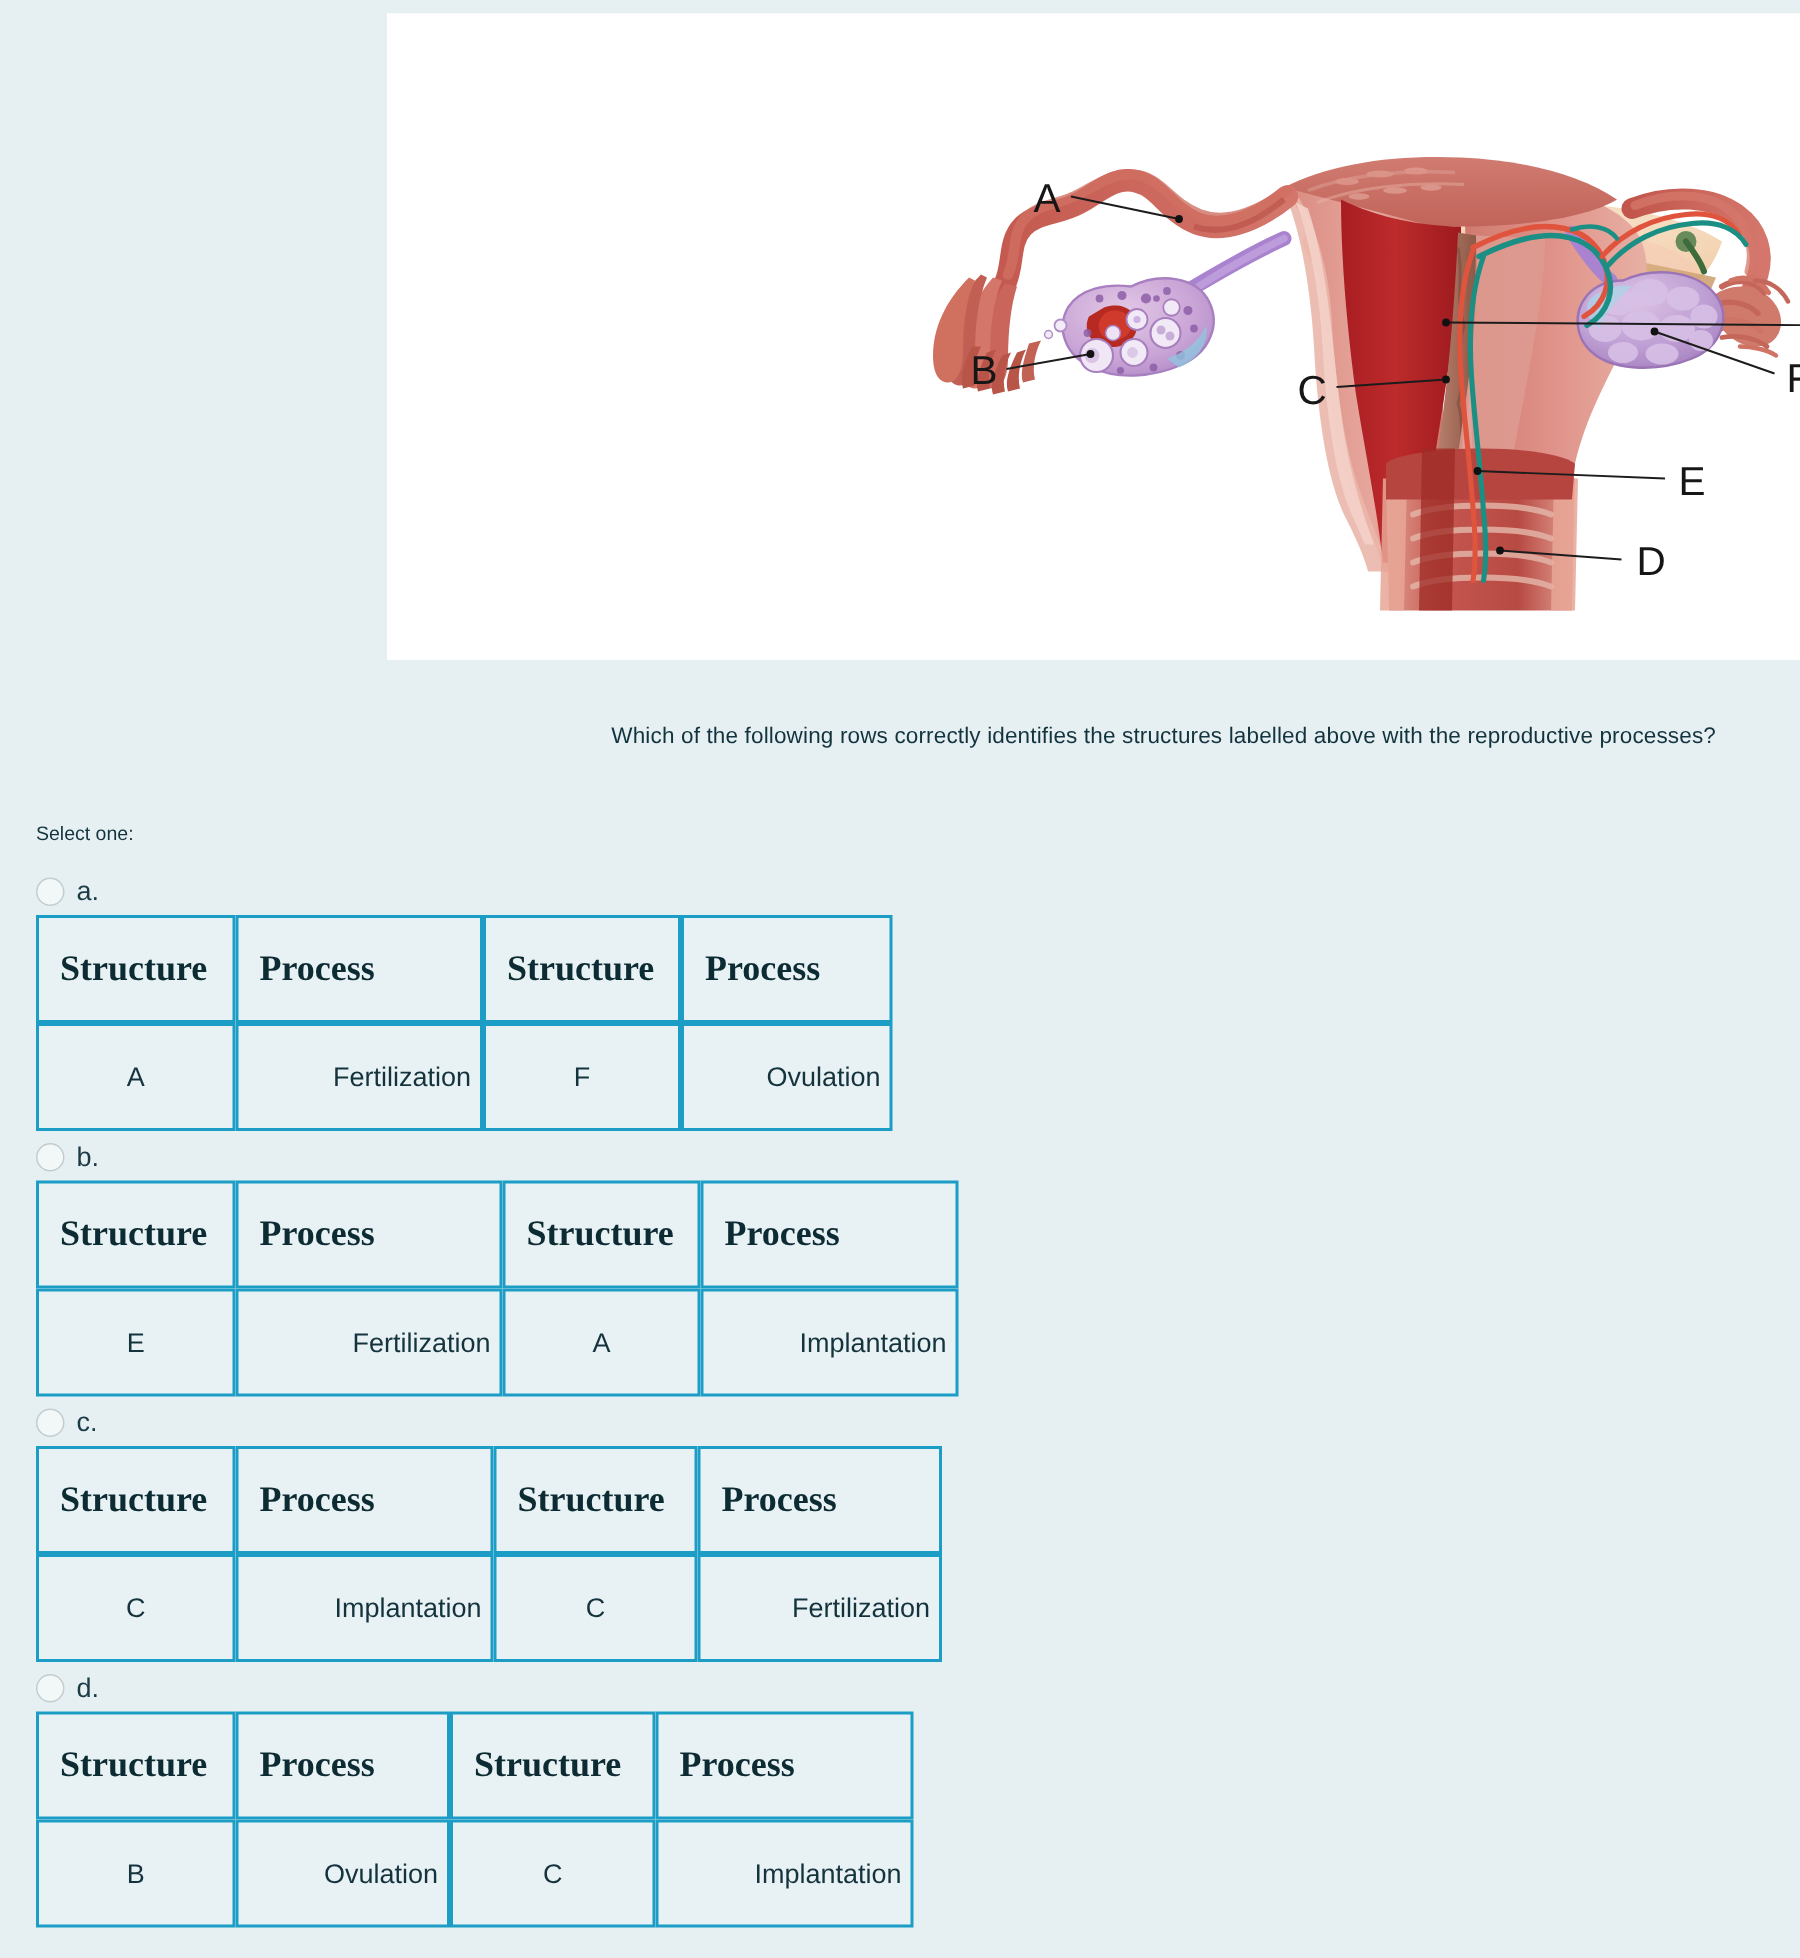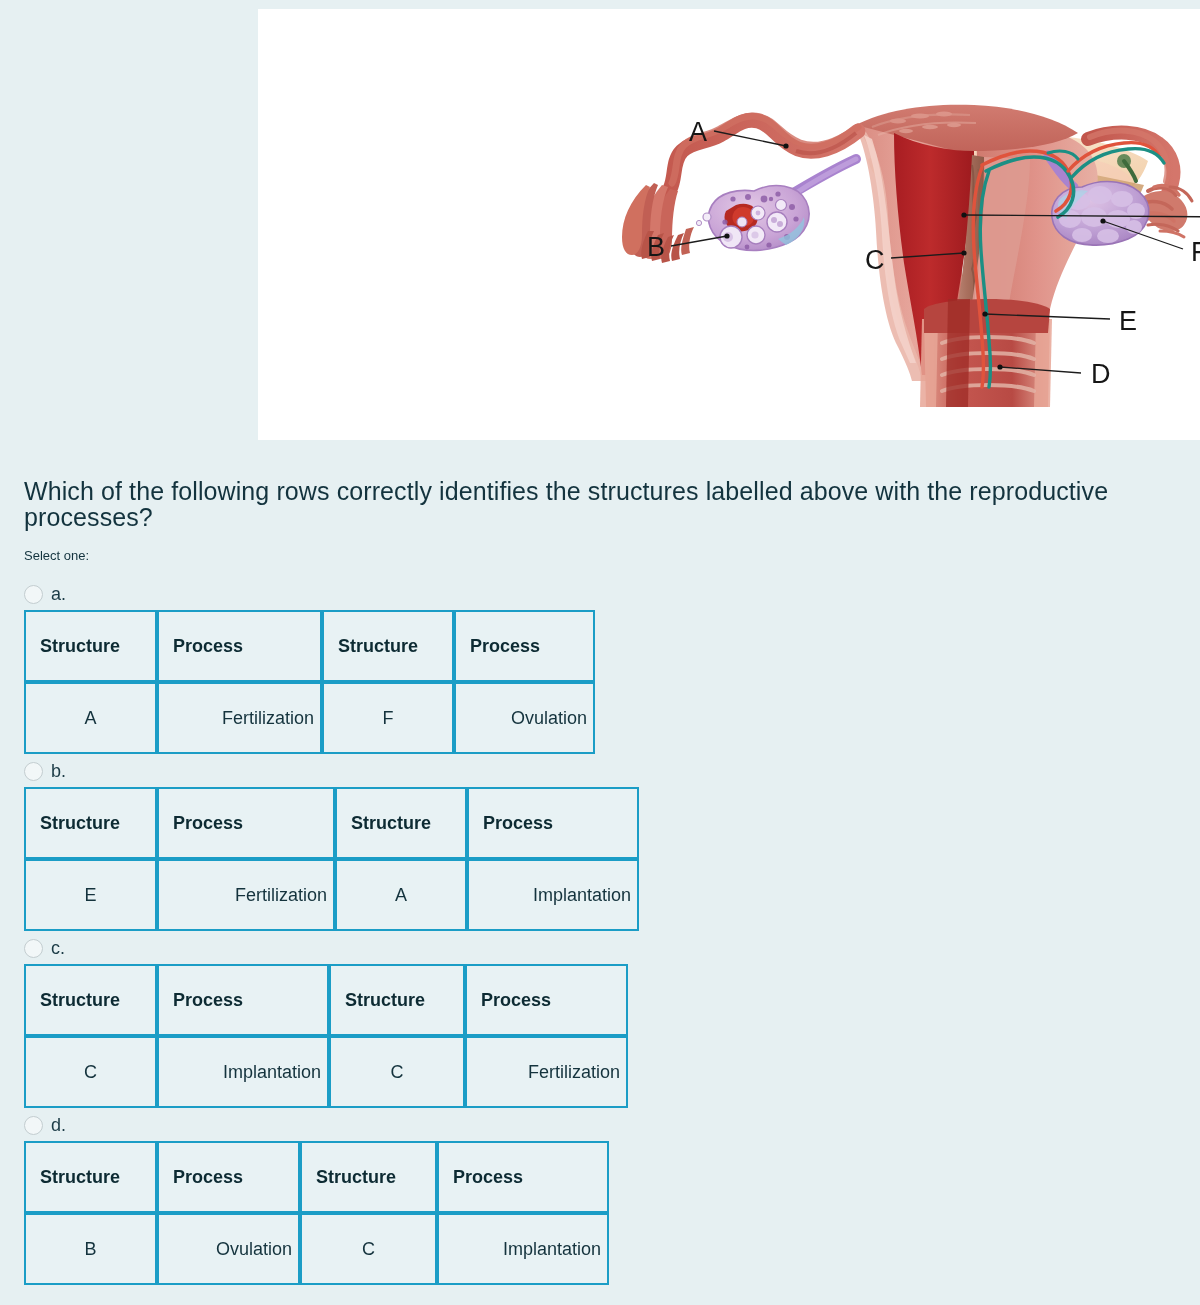--- a/index.html
+++ b/index.html
@@ -24,24 +24,25 @@
     width: 942px; height: 431px;
     background: #ffffff;
   }
   .figure-wrap svg { display: block; }
 
   
   .question-text {
     position: absolute;
     left: 24px; top: 478px;
     width: 1120px;
-    font-size: 25px;
+    font-size: 15px;
     line-height: 26px;
     color: #13333e;
     letter-spacing: 0.1px;
+    text-align: right;
   }
   .select-one {
     position: absolute;
     left: 24px; top: 548px;
     font-size: 13px;
     color: #13333e;
   }
 
   
   .option { position: absolute; left: 0; }
@@ -80,22 +81,23 @@
     vertical-align: middle;
     font-size: 18px;
     color: #14333d;
     padding: 0 6px;
     height: 72px;
   }
   table.answer-table td.hdr {
     font-weight: bold;
     text-align: left;
     padding-left: 14px;
-    font-size: 18px;
+    font-size: 24px;
     color: #0d2b33;
+    font-family: Liberation Serif, serif;
   }
   table.answer-table td.body-proc {
     text-align: right;
     padding-left: 14px;
   }
 </style>
 </head>
 <body>
 
 <div id="page">

